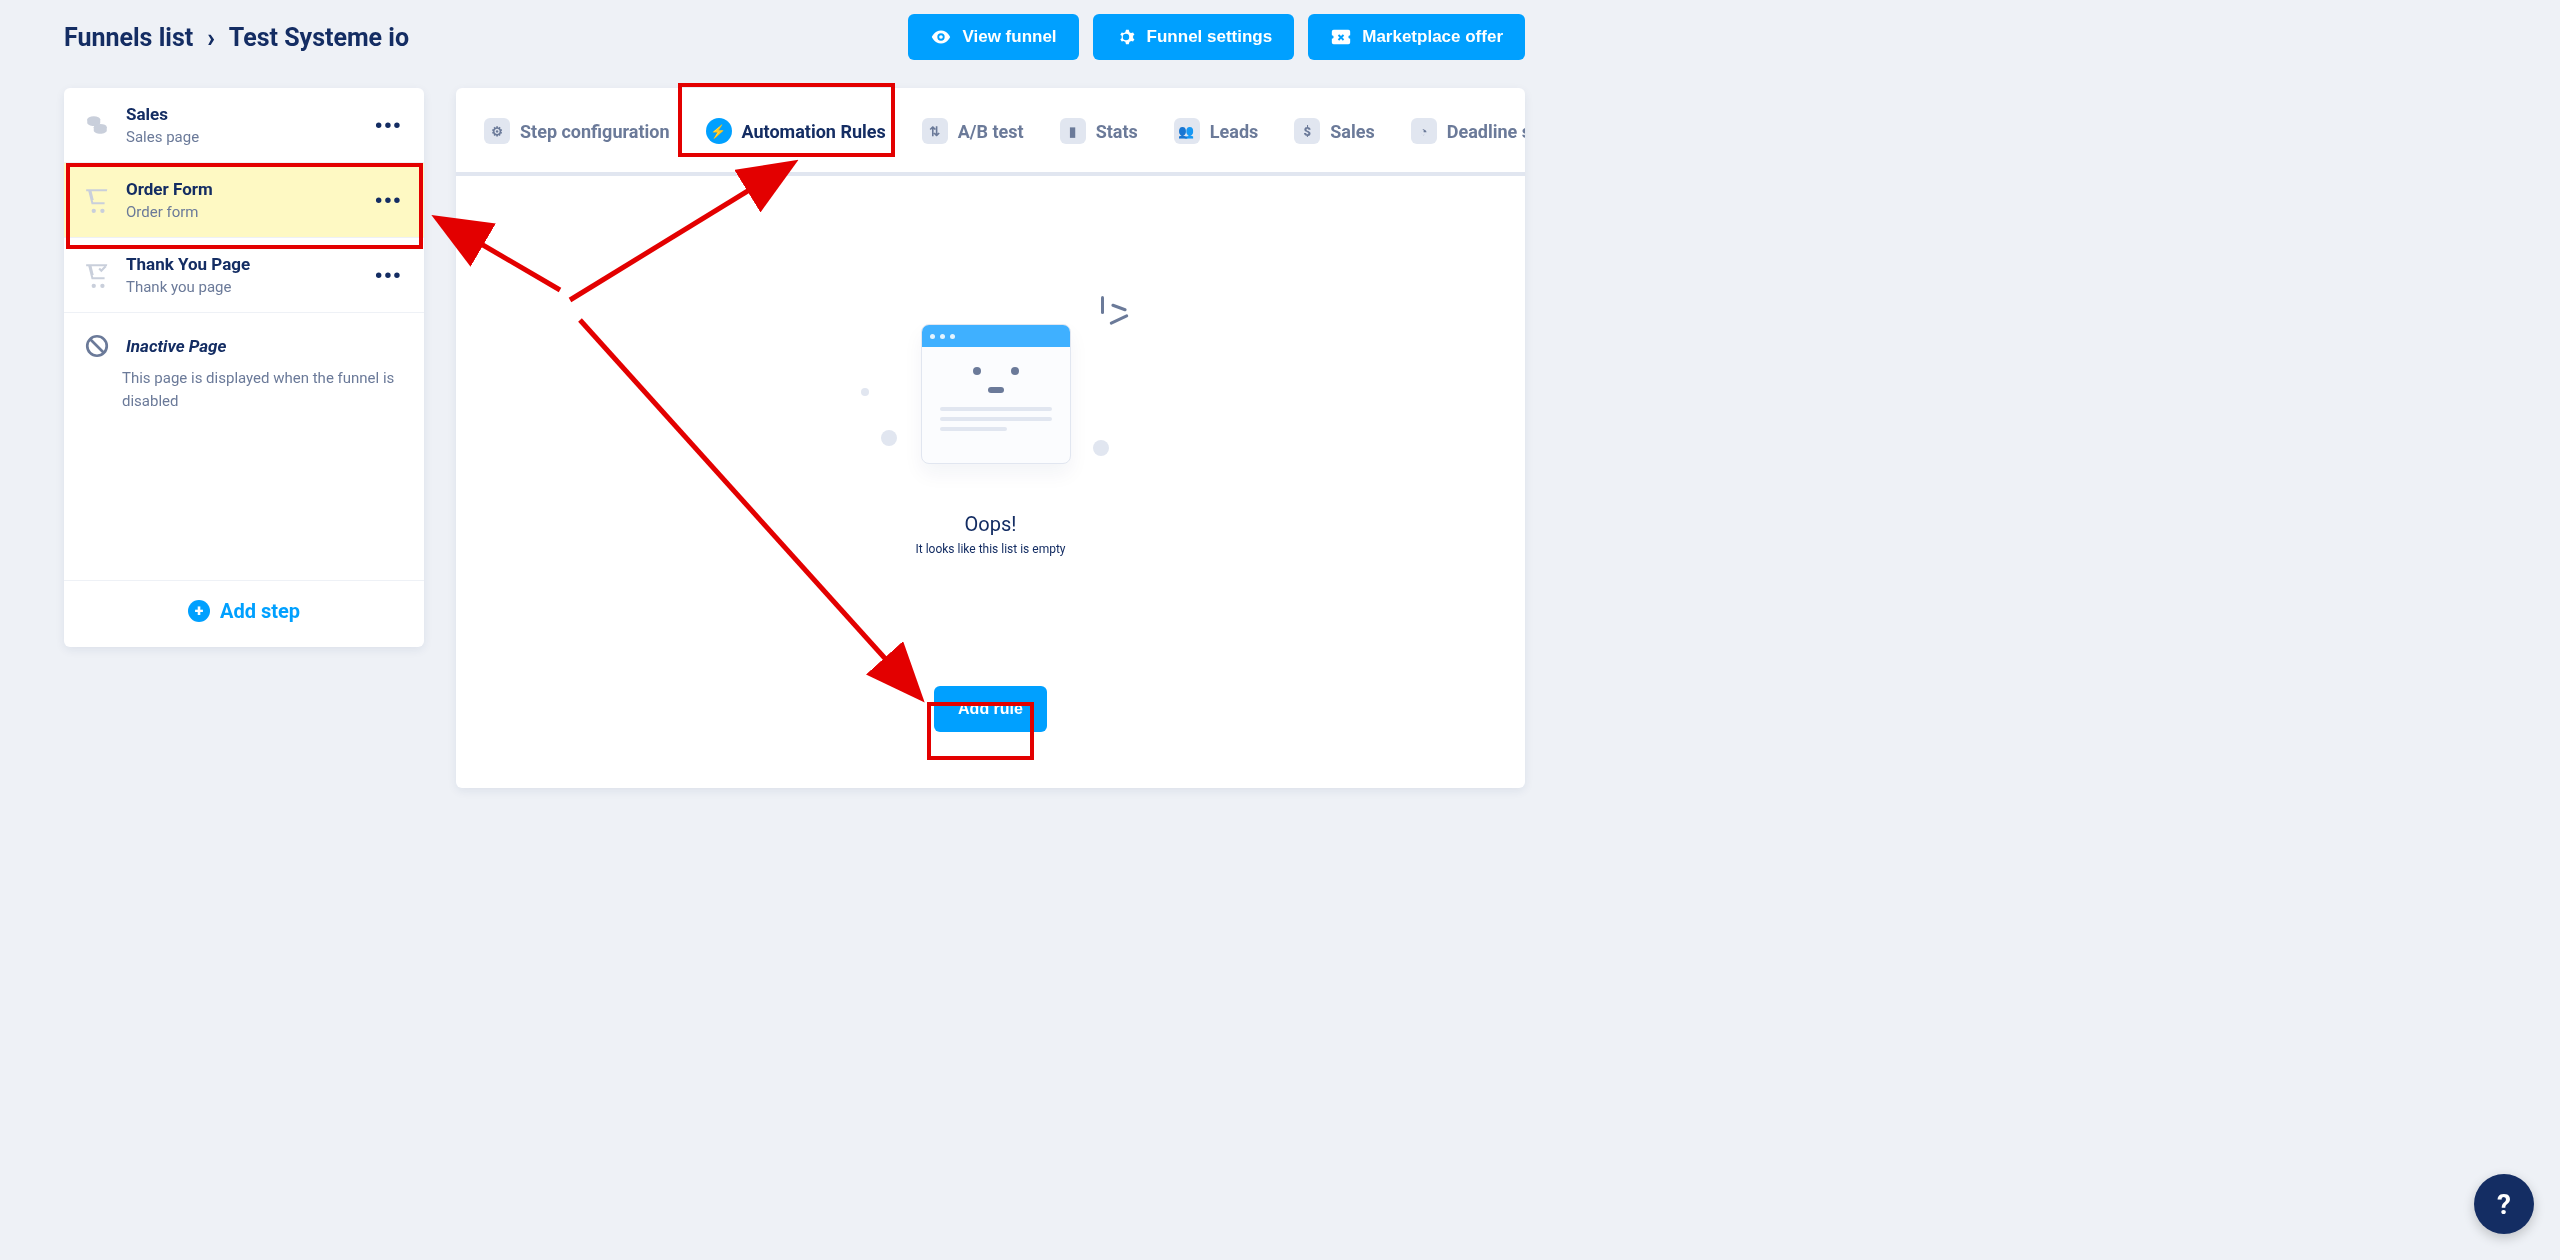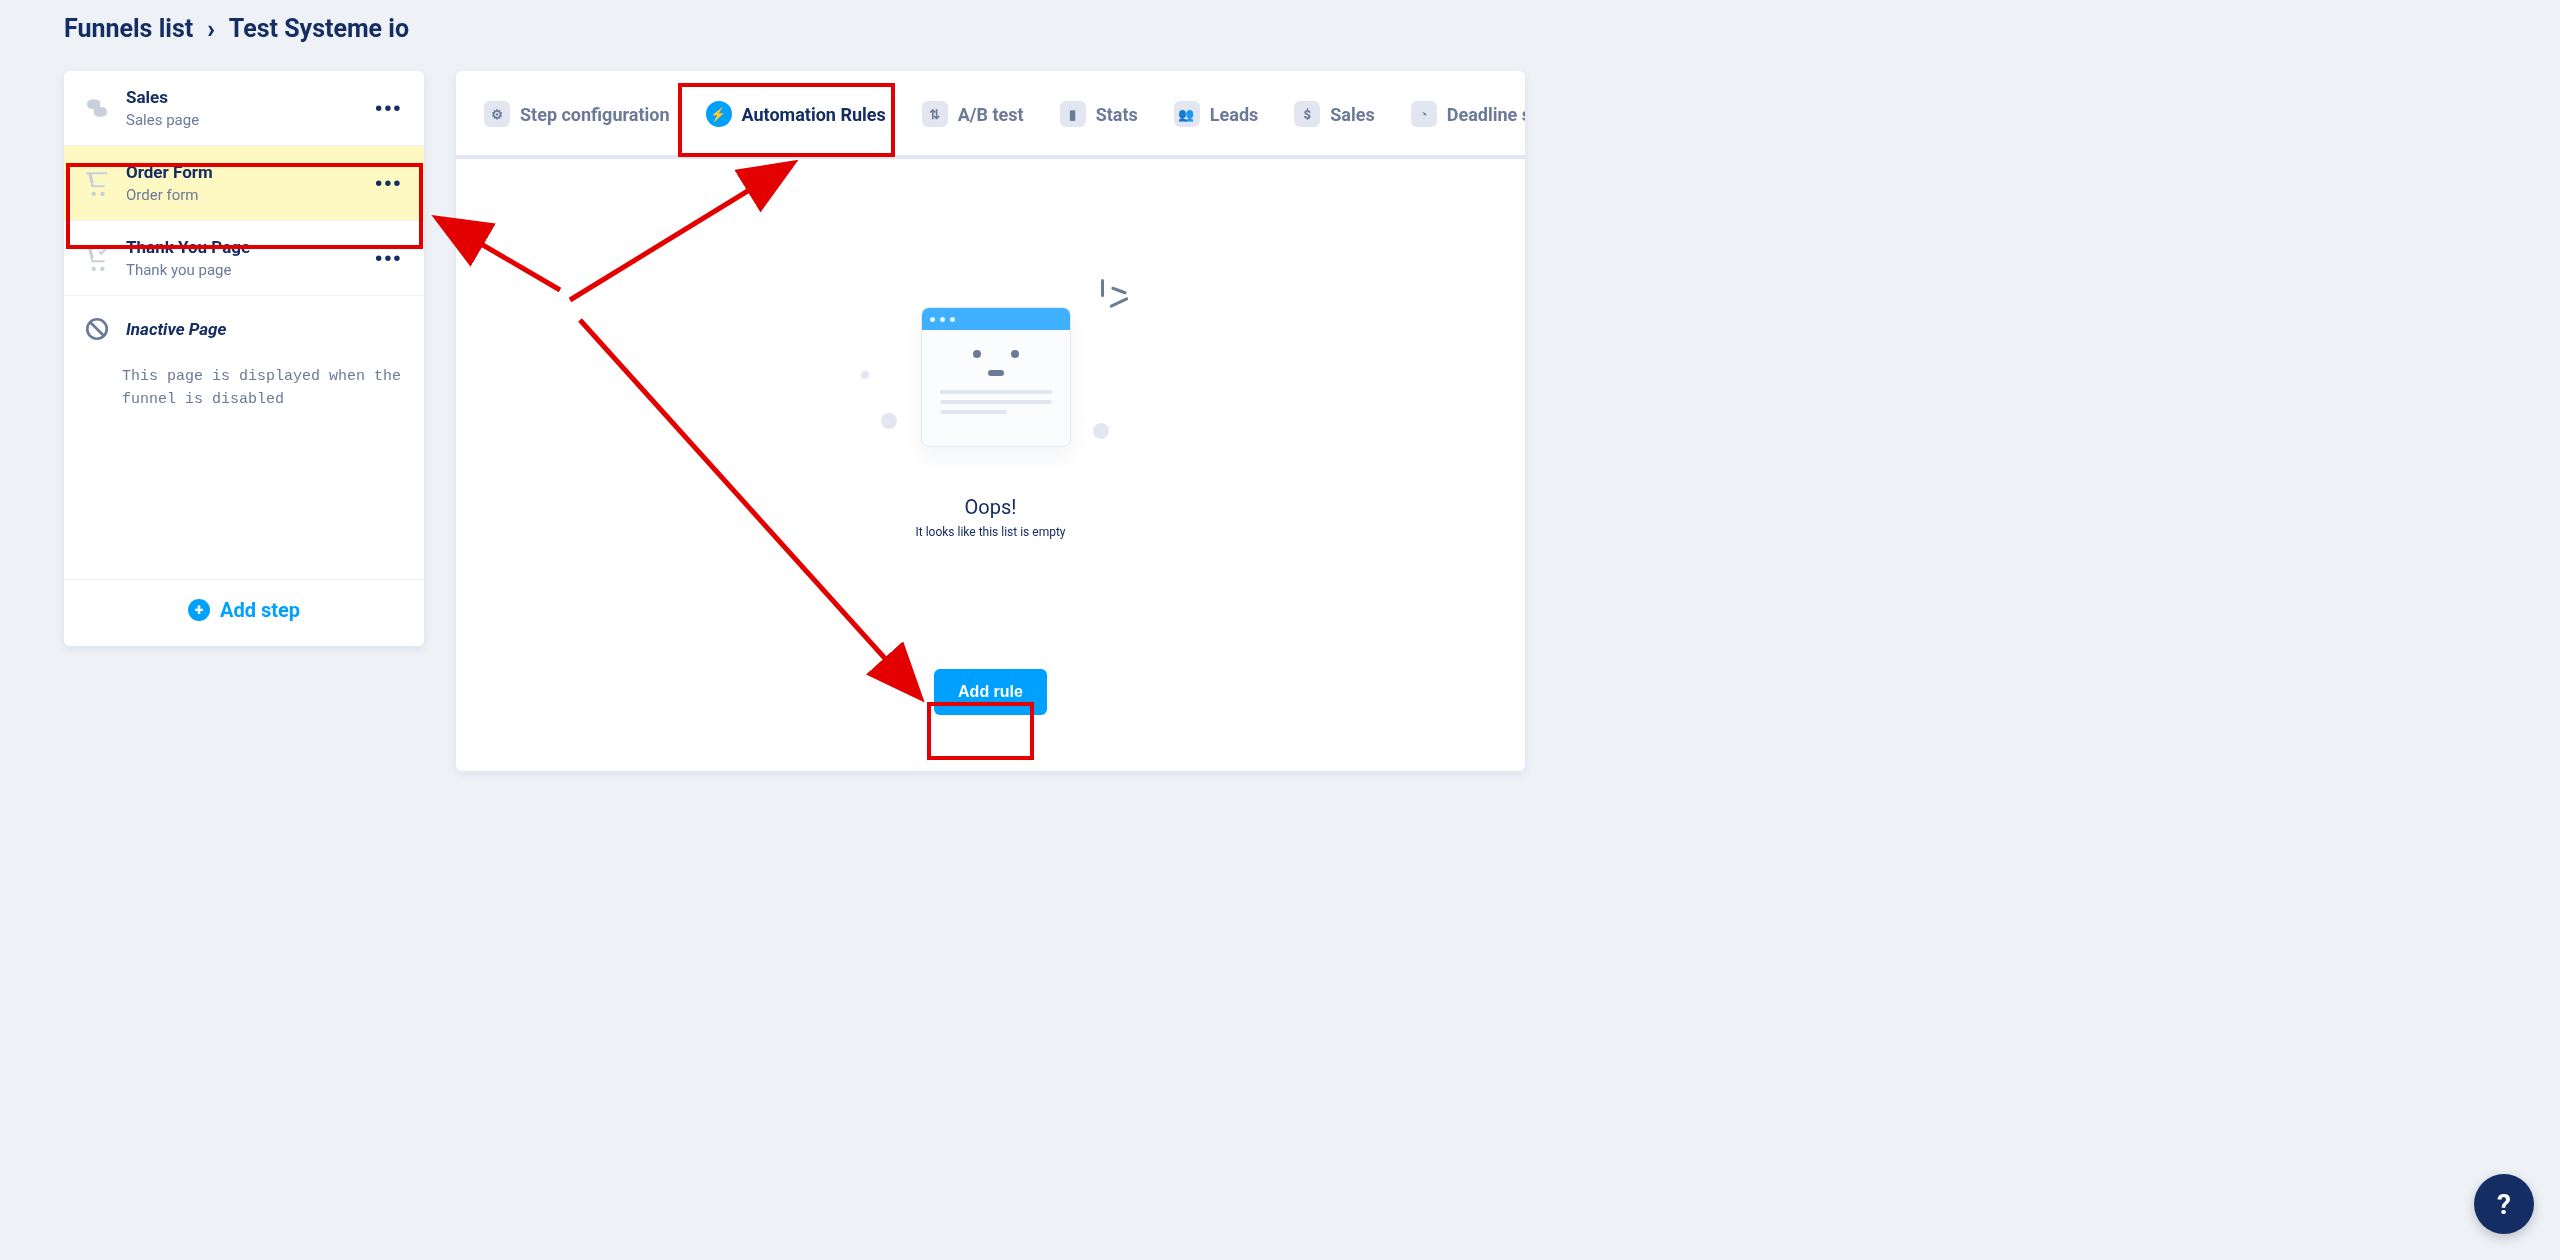--- a/index.html
+++ b/index.html
@@ -79,21 +79,21 @@
   .step-text { flex: 1; }
   .step-title { font-size: 17px; font-weight: 700; color: #142d63; }
   .step-sub { font-size: 15px; color: #6b7a99; margin-top: 4px; }
   .step-dots {
     font-size: 22px; font-weight: 900; color: #142d63; cursor: pointer;
     letter-spacing: 1px; padding: 0 4px; user-select: none;
   }
   .inactive-item { padding: 18px; }
   .inactive-head { display: flex; align-items: center; gap: 14px; font-style: italic; }
   .inactive-title { font-size: 17px; font-weight: 700; color: #142d63; }
-  .inactive-desc { font-size: 15px; color: #6b7a99; margin-top: 22px; margin-left: 40px; max-width: 280px; line-height: 1.5; font-family: Liberation Mono, monospace; }
+  .inactive-desc { font-size: 15px; color: #6b7a99; margin-top: 6px; margin-left: 40px; max-width: 280px; line-height: 1.5; }
   .sidebar-spacer { height: 150px; }
   .add-step {
     text-align: center;
     padding: 18px 0 24px;
     color: #00a0ff;
     font-size: 20px;
     font-weight: 700;
     cursor: pointer;
     display: flex;
     align-items: center;
@@ -231,20 +231,40 @@
 </head>
 <body>
 
 <div class="page-wrap">
 
   <div class="header-row">
     <div class="breadcrumbs">
       <span>Funnels list</span>
       <span class="chev">›</span>
       <span>Test Systeme io</span>
+    </div>
+    <div class="header-buttons">
+      <button class="btn-primary">
+        <svg viewBox="0 0 24 24">
+            <path d="M12 5c-7 0-10 7-10 7s3 7 10 7 10-7 10-7-3-7-10-7zm0 11a4 4 0 110-8 4 4 0 010 8zm0-6a2 2 0 100 4 2 2 0 000-4z"></path>
+          </svg>
+        <span>View funnel</span>
+      </button>
+      <button class="btn-primary">
+        <svg viewBox="0 0 24 24">
+            <path d="M19.4 13l.6-1-.6-1 1.8-1.4-1.5-2.6-2.2.7a7 7 0 00-1.7-1L15 4h-3l-.8 2.7a7 7 0 00-1.7 1l-2.2-.7L5.8 9.6 7.6 11l-.6 1 .6 1-1.8 1.4 1.5 2.6 2.2-.7a7 7 0 001.7 1L12 20h3l.8-2.7a7 7 0 001.7-1l2.2.7 1.5-2.6L19.4 13zM12 15.5A3.5 3.5 0 1112 8.5a3.5 3.5 0 010 7z"></path>
+          </svg>
+        <span>Funnel settings</span>
+      </button>
+      <button class="btn-primary">
+        <svg viewBox="0 0 24 24">
+            <path d="M20 4H4a2 2 0 00-2 2v4a2 2 0 010 4v4a2 2 0 002 2h16a2 2 0 002-2v-4a2 2 0 010-4V6a2 2 0 00-2-2zm-6 12l-2-2-2 2-1.5-1.5 2-2-2-2L10 9l2 2 2-2 1.5 1.5-2 2 2 2L14 16z"></path>
+          </svg>
+        <span>Marketplace offer</span>
+      </button>
     </div>
   </div>
 
   <div class="cols">
 
     <div class="sidebar">
 
       <div class="step-item">
         <span class="step-icon">
           <svg width="26" height="26" viewBox="0 0 24 24" fill="currentColor">

